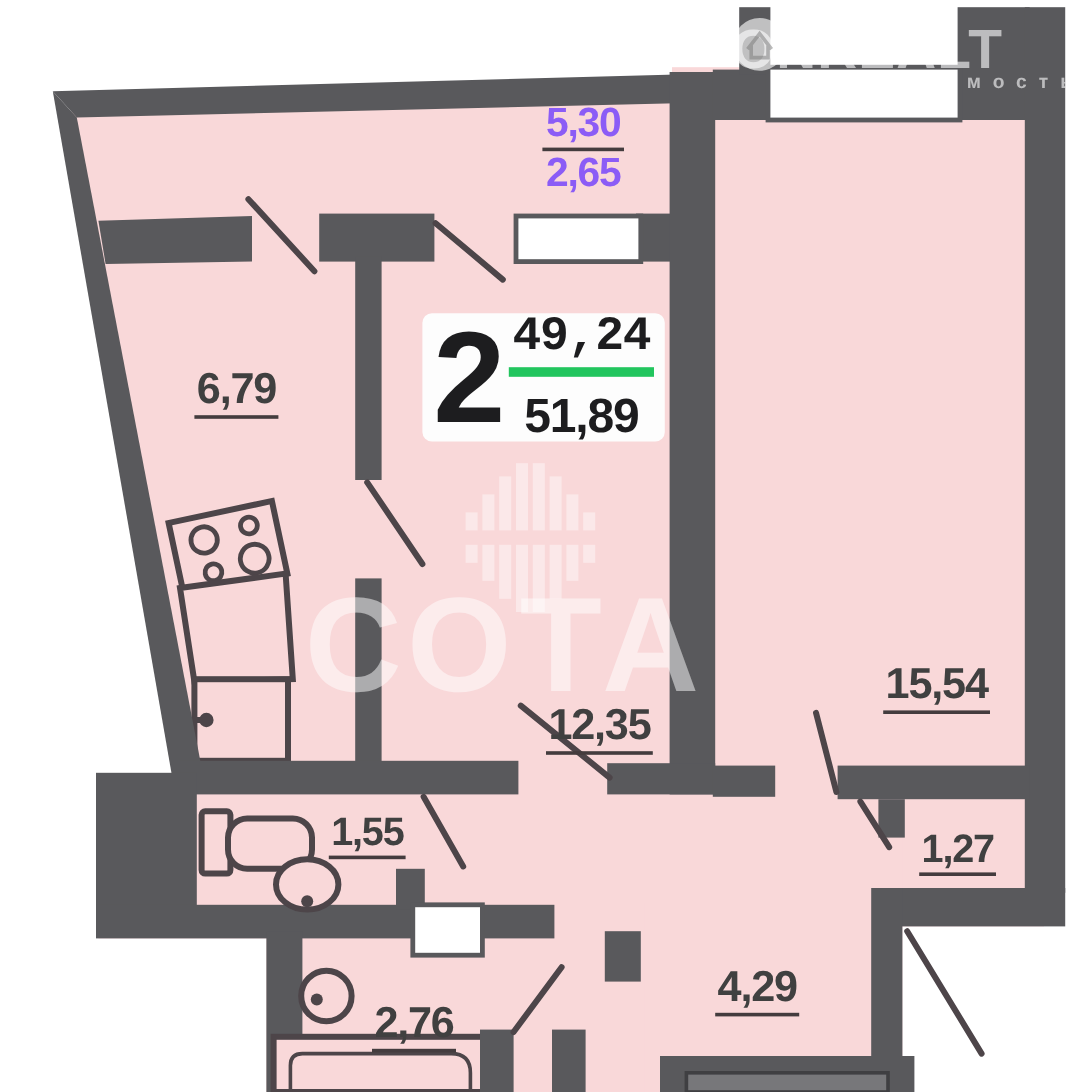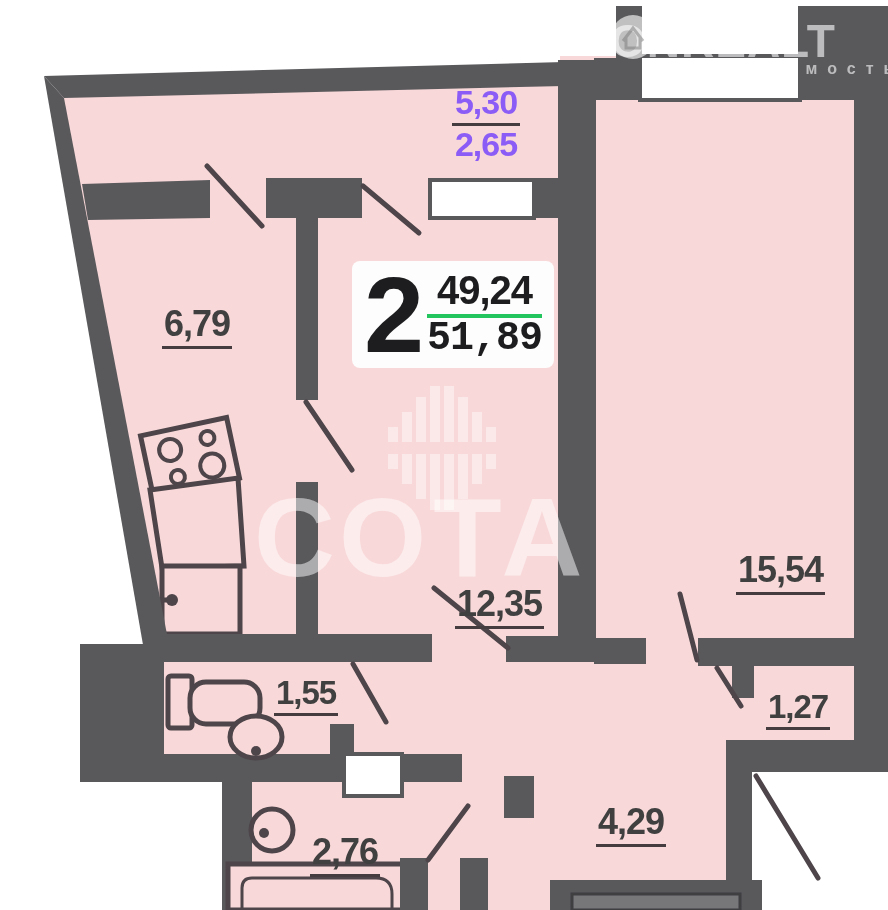--- a/index.html
+++ b/index.html
@@ -15,22 +15,22 @@
   
   .frac{position:absolute;text-align:center;font-weight:bold;font-size:34px;color:#8b5cf6;line-height:1.08;letter-spacing:-1px;}
   .frac .top{display:inline-block;border-bottom:3px solid #443c3e;padding:0 3px 2px;}
   .frac .bot{display:block;}
 
   
   .badge{position:absolute;left:352px;top:261px;width:202px;height:107px;background:#fdfdfd;
          border-radius:8px;display:flex;align-items:center;justify-content:center;gap:8px;color:#1d1d1f;}
   .badge-rooms{font-weight:bold;font-size:108px;line-height:.88;letter-spacing:-5px;}
   .badge-frac{font-weight:bold;font-size:40px;line-height:1;text-align:center;letter-spacing:-1px;}
-  .badge-frac .top{display:block;border-bottom:4px solid #22c55e;padding:0 3px 4px;}
-  .badge-frac .bot{display:block;padding-top:1px;font-family:Liberation Mono, monospace;}
+  .badge-frac .top{display:block;border-bottom:8px solid #22c55e;padding:0 3px 4px;font-family:Liberation Mono, monospace;}
+  .badge-frac .bot{display:block;padding-top:13px;}
 
   
   .wm-brand{position:absolute;left:610px;top:14px;display:flex;align-items:center;gap:10px;
             color:rgba(255,255,255,.6);font-weight:bold;font-size:46px;letter-spacing:1px;white-space:nowrap;}
   .wm-sub{position:absolute;left:666px;top:60px;color:rgba(255,255,255,.6);font-weight:bold;
           font-size:16px;letter-spacing:10px;white-space:nowrap;}
   .wm-center{position:absolute;left:254px;top:482px;font-weight:bold;font-size:112px;
              color:rgba(255,255,255,.5);letter-spacing:7px;line-height:1;}
 </style>
 </head>

